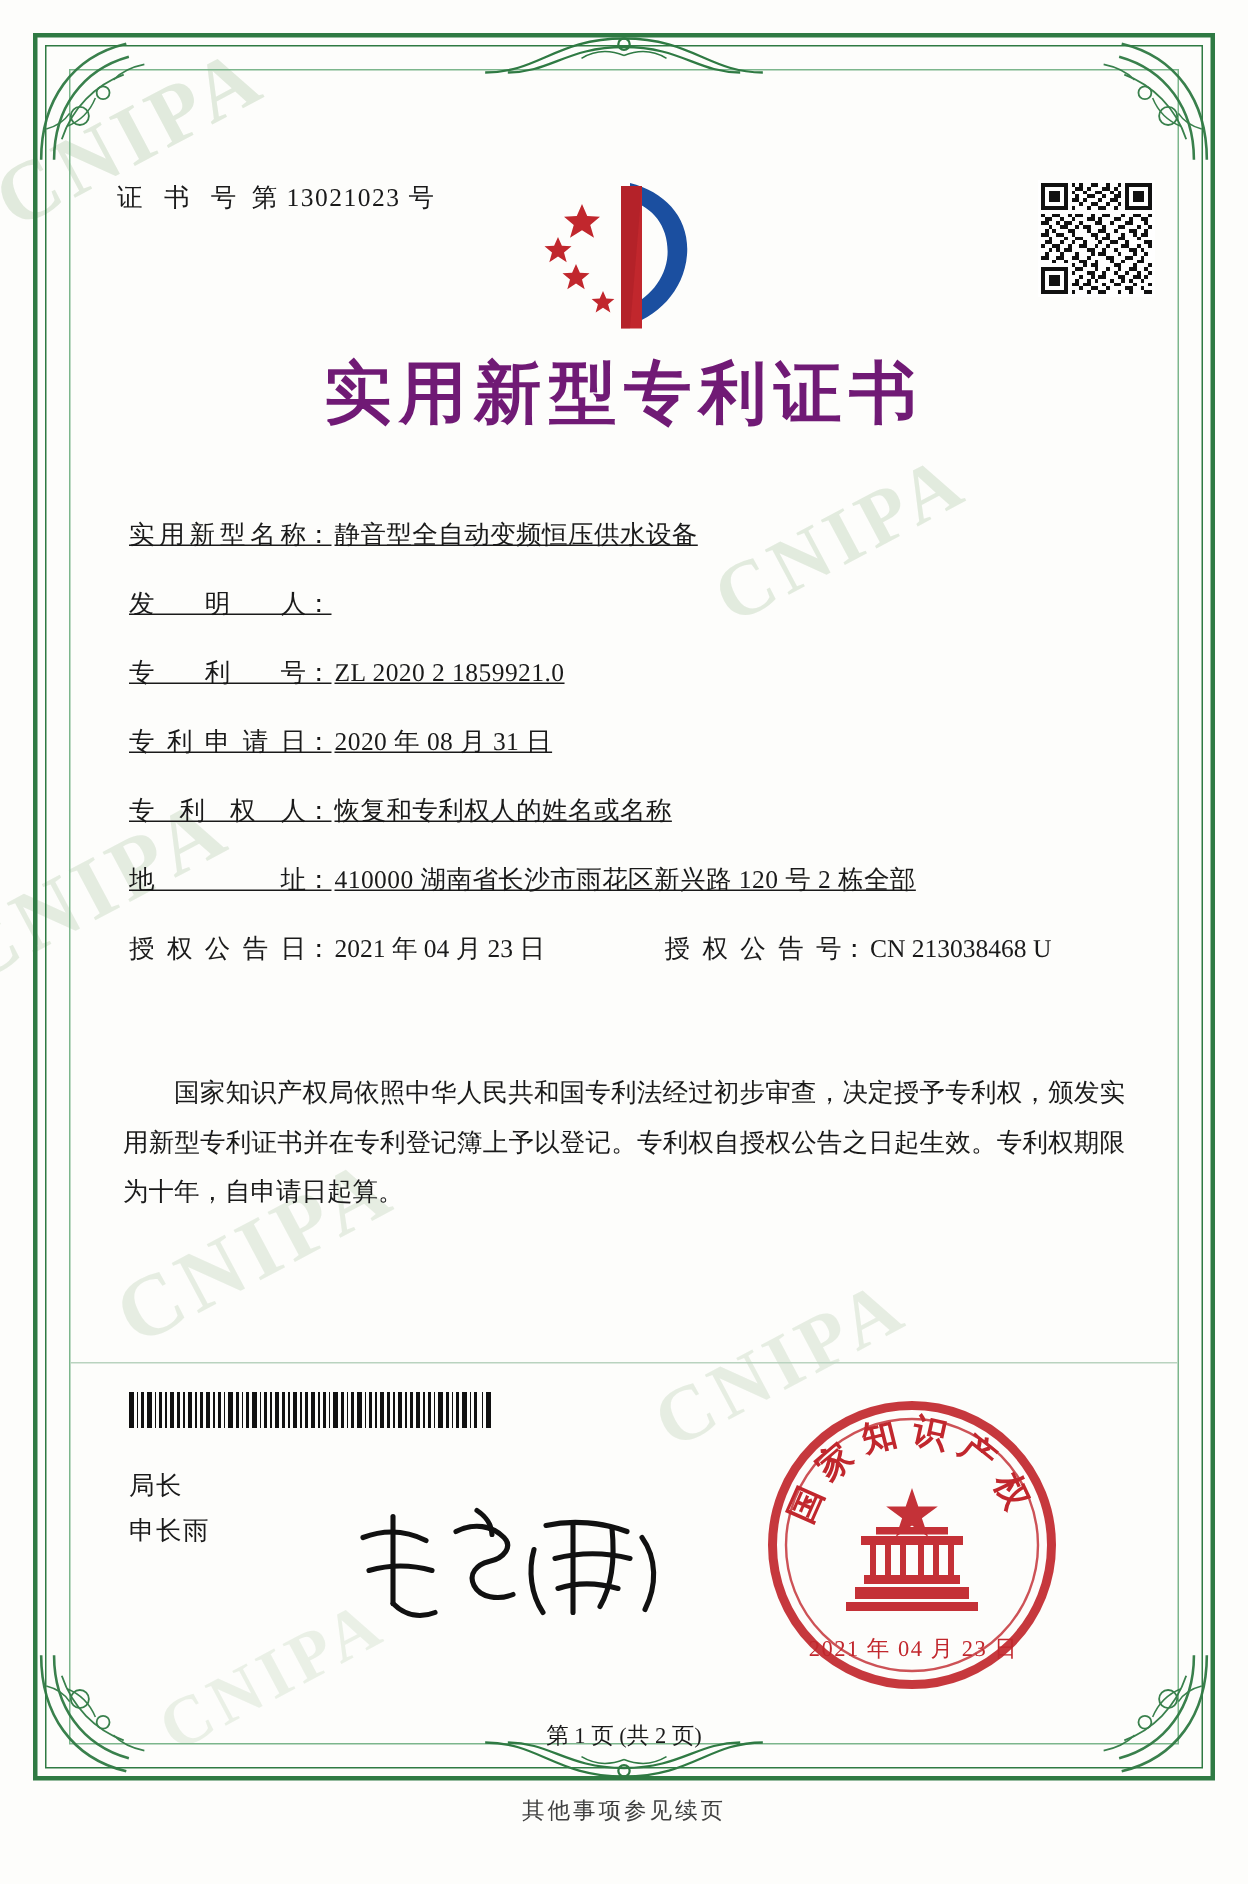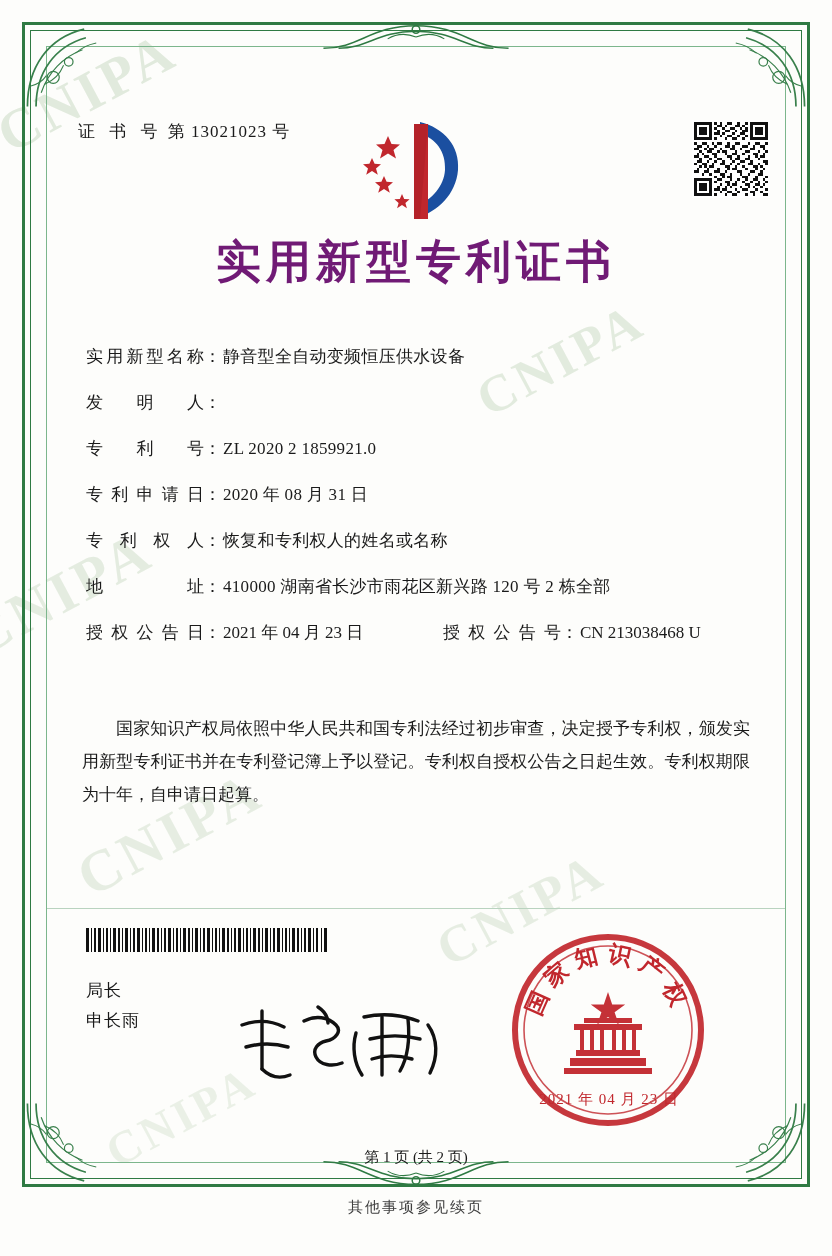--- a/index.html
+++ b/index.html
@@ -138,20 +138,21 @@
   .fields {
     position: absolute;
     left: 86px; top: 345px;
     width: 660px;
     font-size: 17px;
   }
   .field-row {
     display: flex;
     align-items: baseline;
     margin-bottom: 23px;
+    text-decoration: underline;
   }
   .field-label {
     width: 118px;
     flex: 0 0 118px;
     text-align: justify;
     text-align-last: justify;
     white-space: nowrap;
   }
   .field-colon { margin: 0 2px 0 0; }
   .field-value { flex: 1; letter-spacing: .3px; }

